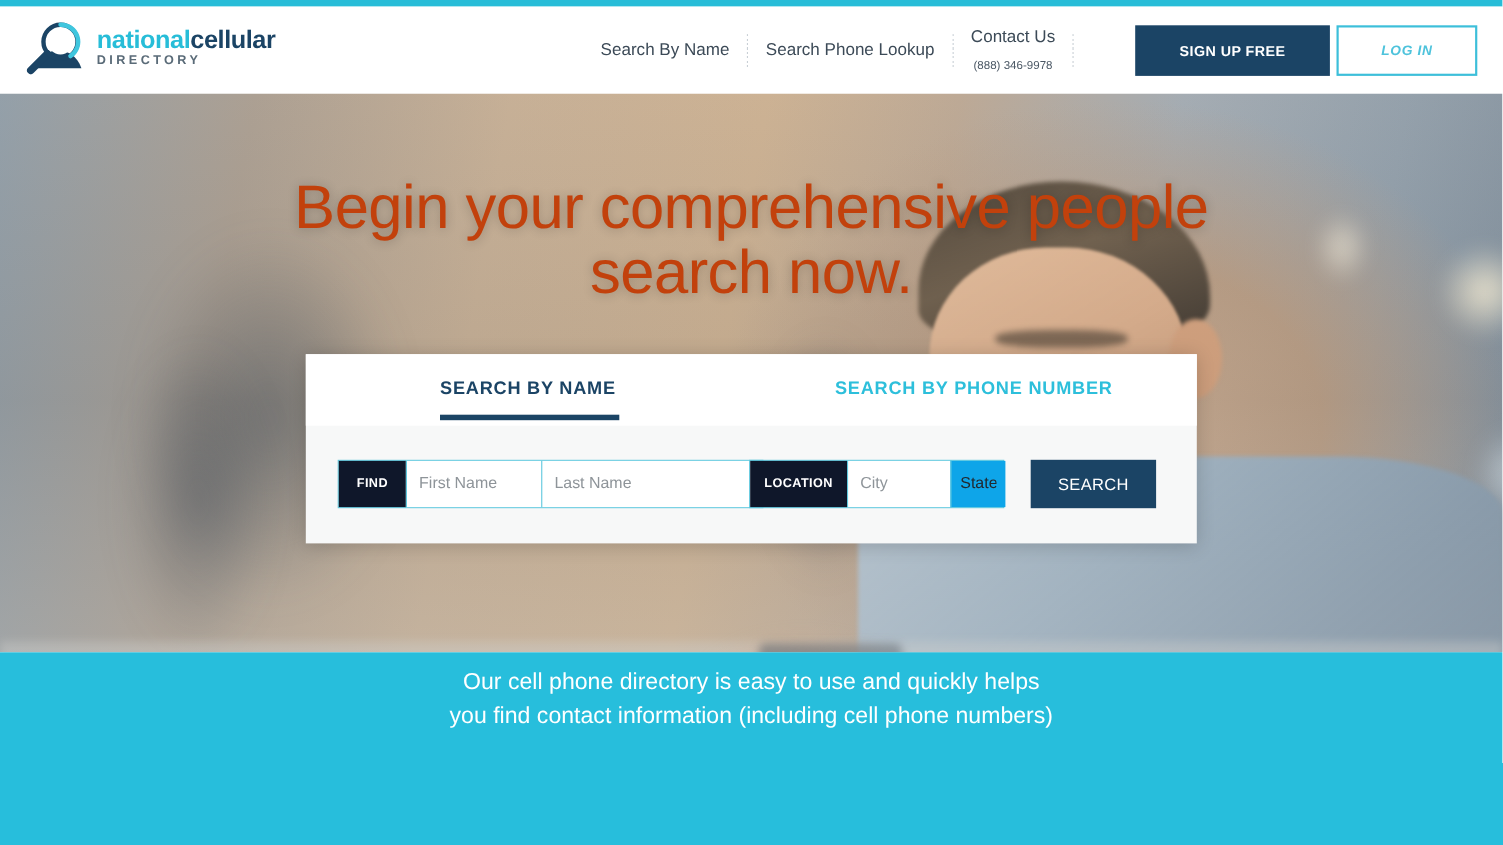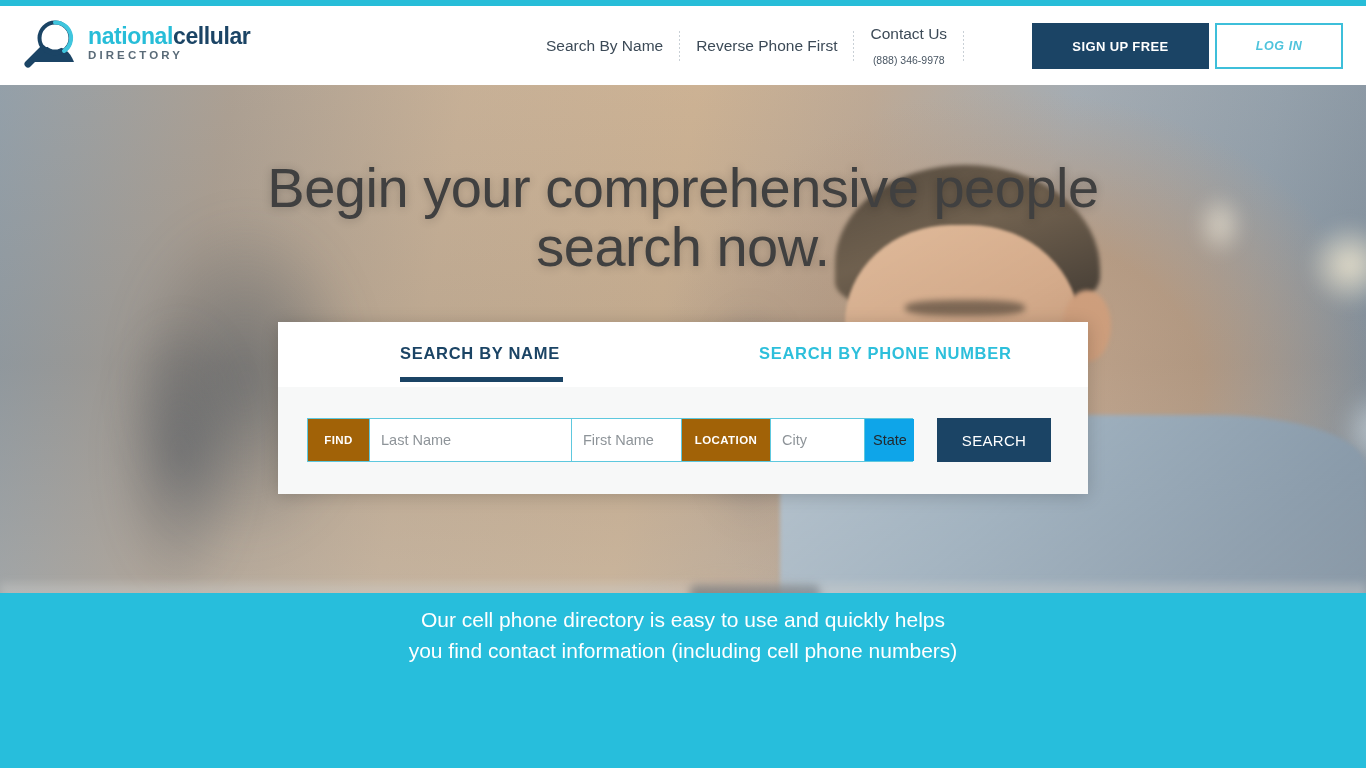--- a/index.html
+++ b/index.html
@@ -180,21 +180,21 @@
     border-radius: 6px; filter: blur(4px);
   }
   .hero-overlay {
     position: absolute; inset: 0;
     background: linear-gradient(180deg, rgba(255,255,255,0.06) 0%, rgba(120,130,140,0.10) 55%, rgba(200,205,208,0.22) 100%);
   }
 
   .hero-title {
     position: absolute; left: 0; top: 74px;
     width: 1366px; text-align: center;
-    color: #404040; font-size: 56px; font-weight: normal;
+    color: #c2410c; font-size: 56px; font-weight: normal;
     line-height: 1.05; letter-spacing: -0.5px;
     text-shadow: 0 1px 10px rgba(0,0,0,0.22);
   }
 
   
   .search-card {
     position: absolute; left: 278px; top: 322px;
     width: 810px; height: 172px;
     background: #f7f8f8;
     box-shadow: 0 2px 16px rgba(0,0,0,0.18);
@@ -219,21 +219,21 @@
     width: 810px; height: 107px;
   }
   .fieldgroup {
     position: absolute; top: 31px; height: 44px;
     display: flex; align-items: stretch;
     border: 1px solid #5ec8de;
   }
   .group-find { left: 29px; width: 387px; }
   .group-loc  { left: 403px; width: 232px; }
   .tag {
-    background: #a16207; color: #ffffff;
+    background: #0f172a; color: #ffffff;
     font-size: 11.5px; font-weight: bold; letter-spacing: 0.4px;
     display: flex; align-items: center; justify-content: center;
     padding: 0 12px; white-space: nowrap; flex: none;
   }
   .tag-find { width: 61px; }
   .tag-loc  { width: 88px; }
   .fld {
     border: none; outline: none; background: #ffffff;
     font-family: "Liberation Sans", sans-serif;
     font-size: 14.5px; color: #3a3f45; padding: 0 11px;
@@ -301,21 +301,21 @@
         <span class="logo-line1">
           <span class="logo-national">national</span><span class="logo-cellular">cellular</span>
         </span>
         <div class="logo-line2">DIRECTORY</div>
       </span>
     </div>
 
     <div class="nav">
       <a class="nav-link">Search By Name</a>
       <span class="nav-sep"></span>
-      <a class="nav-link">Reverse Phone First</a>
+      <a class="nav-link">Search Phone Lookup</a>
       <span class="nav-sep"></span>
       <a class="nav-link">
         <span class="contact-main">Contact Us</span>
         <span class="contact-phone">(888) 346-9978</span>
       </a>
       <span class="nav-sep"></span>
     </div>
 
     <button class="btn-signup">SIGN UP FREE</button>
     <button class="btn-login">LOG IN</button>
@@ -356,22 +356,22 @@
     <div class="card-tabs">
       <div class="tab tab-name">SEARCH BY NAME</div>
       <div class="tab tab-phone">SEARCH BY PHONE NUMBER</div>
       <div class="tab-underline"></div>
     </div>
 
     <div class="card-form">
 
       <div class="fieldgroup group-find">
         <span class="tag tag-find">FIND</span>
+        <input class="fld fld-first" type="text" placeholder="First Name" style="">
         <input class="fld fld-last" type="text" placeholder="Last Name" style="">
-        <input class="fld fld-first" type="text" placeholder="First Name" style="">
       </div>
 
       <div class="fieldgroup group-loc">
         <span class="tag tag-loc">LOCATION</span>
         <input class="fld fld-city" type="text" placeholder="City" style="">
         <select class="sel-state">
           <option>State</option>
         </select>
       </div>
 

